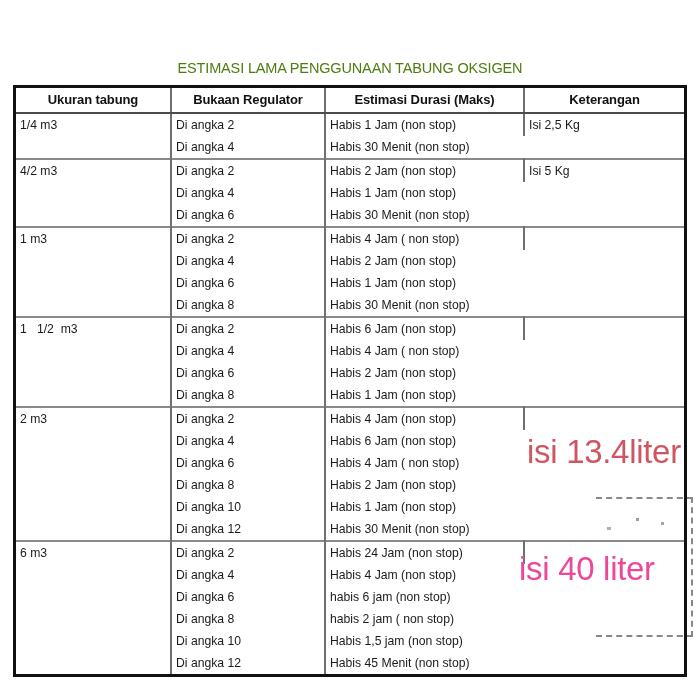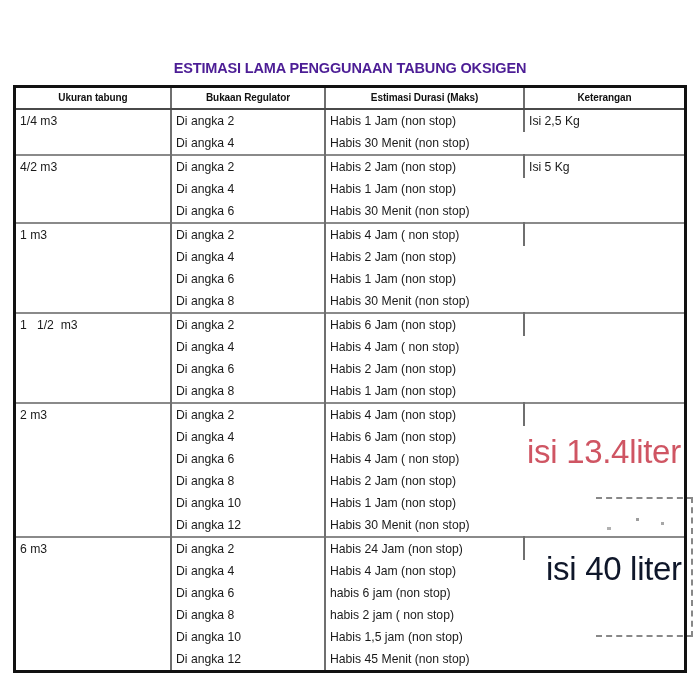--- a/index.html
+++ b/index.html
@@ -23,23 +23,23 @@
   }
 
   
   #title {
     position: absolute;
     left: 0;
     top: 60px;
     width: 700px;
     text-align: center;
     font-size: 14.5px;
-    font-weight: bold;
+    font-weight: normal;
     letter-spacing: -0.15px;
-    color: #4c1d95;
+    color: #4d7c0f;
     white-space: nowrap;
   }
 
   
   #table-wrap {
     position: absolute;
     left: 13px;
     top: 85px;
     width: 674px;
     border: 3px solid #111111;
@@ -54,21 +54,21 @@
     background: #ffffff;
   }
 
   table.grid col.c-size   { width: 155px; }
   table.grid col.c-reg    { width: 154px; }
   table.grid col.c-dur    { width: 199px; }
   table.grid col.c-ket    { width: 160px; }
 
   
   thead th {
-    font-size: 10px;
+    font-size: 13px;
     font-weight: bold;
     text-align: center;
     padding: 4px 2px 5px 2px;
     border-right: 2px solid #6f6f6f;
     border-bottom: 2px solid #4a4a4a;
     color: #111111;
     letter-spacing: -0.1px;
     white-space: nowrap;
   }
   thead th:last-child { border-right: none; }
@@ -281,15 +281,15 @@
     </table>
   </div>
 
   <div class="artifact" id="artifact-box"></div>
   <div class="artifact" id="artifact-speck-a"></div>
   <div class="artifact" id="artifact-speck-b"></div>
   <div class="artifact" id="artifact-speck-c"></div>
 
   <div class="annot" id="annot-134" style="color: rgb(207, 85, 99);">isi 13.4liter</div>
 
-  <div class="annot" id="annot-40" style="color: #0f172a; margin-left: 27px;">isi 40 liter</div>
+  <div class="annot" id="annot-40" style="color: #ec4899;">isi 40 liter</div>
 
 </div>
 
 </body></html>

